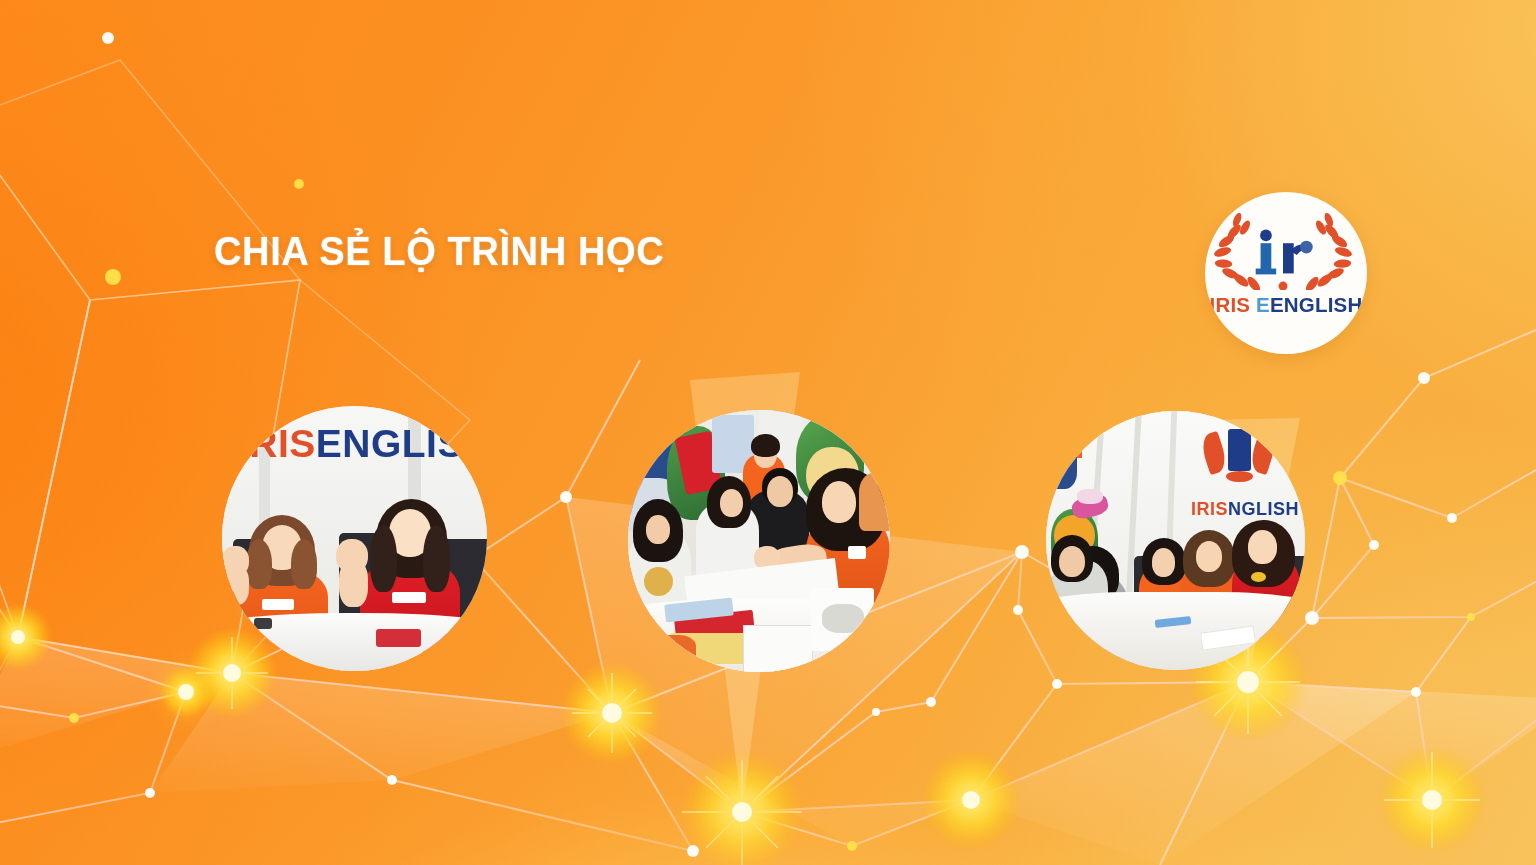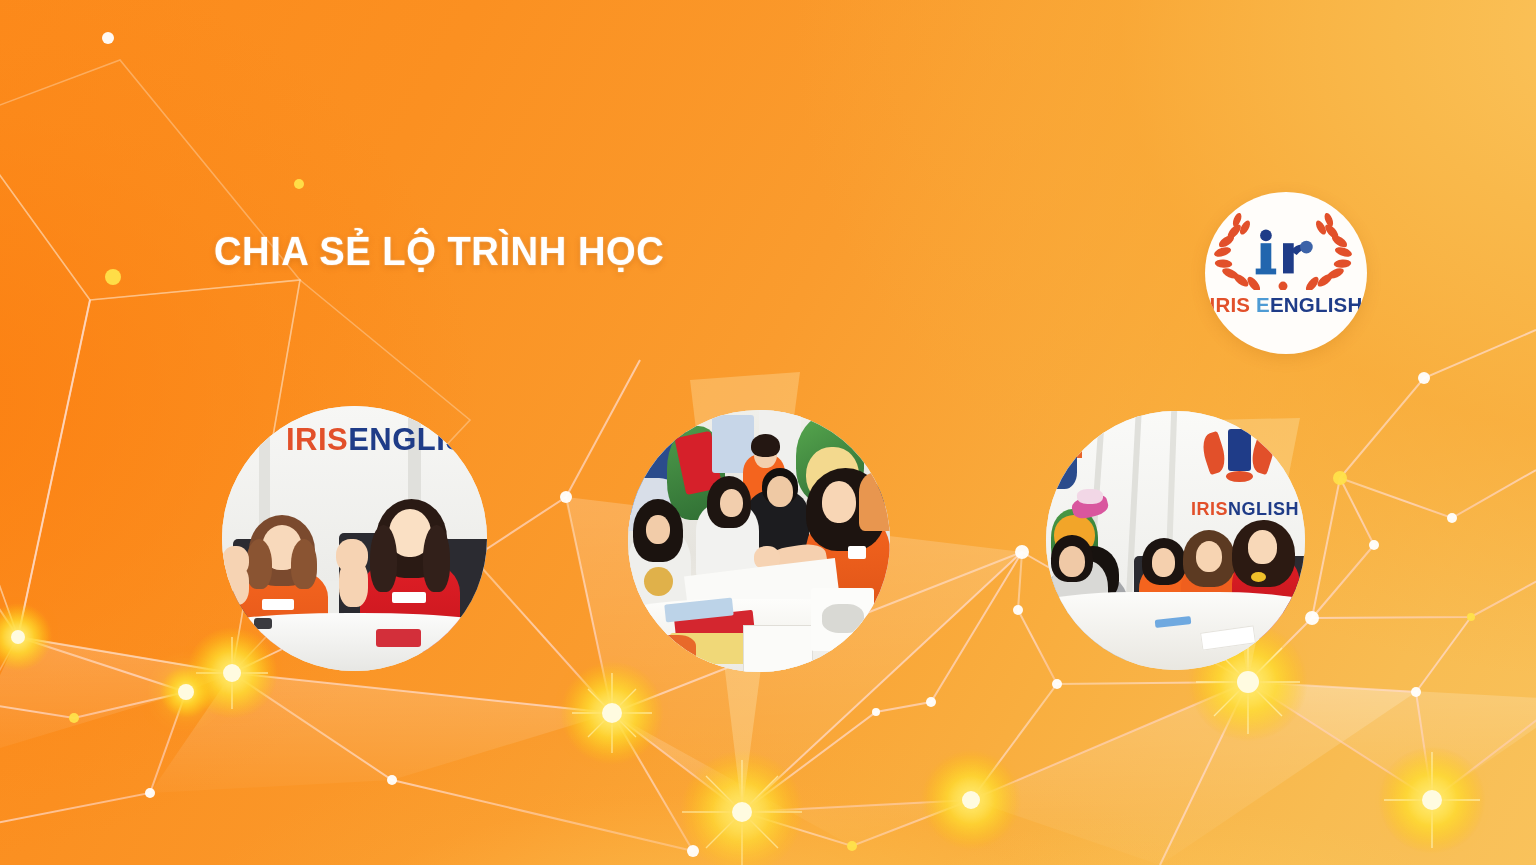--- a/index.html
+++ b/index.html
@@ -277,21 +277,21 @@
       <div class="dot" style="left: 145px; top: 788px; width: 10px; height: 10px; background: rgb(255, 255, 255); opacity: 0.95;"></div>
       <div class="dot" style="left: 387px; top: 775px; width: 10px; height: 10px; background: rgb(255, 255, 255); opacity: 0.95;"></div>
     </div>
 
   <div class="photo" style="left:222px; top:406px; width:265px; height:265px;">
     <div class="scene">
       <div class="wall" style="height:66%; background:linear-gradient(180deg,#F7F7F5 0%,#ECECE9 100%);"></div>
       <div style="position:absolute; left:14%; top:0; width:4%; height:66%; background:#E2E2DE;"></div>
       <div style="position:absolute; left:70%; top:0; width:5%; height:66%; background:#E0E0DC;"></div>
 
-      <div class="signage" style="left:6%; top:6%; font-size:31px;margin-left:48px;">
+      <div class="signage" style="left:6%; top:6%; font-size:39px;">
         <span style="color:#E2502A;">IRIS</span><span style="color:#1F3C88;">ENGLISH</span>
       </div>
 
       <div class="chair" style="left:4%; top:50%; width:26%; height:30%;"></div>
       <div class="chair" style="left:44%; top:48%; width:26%; height:32%;"></div>
       <div class="chair" style="left:78%; top:50%; width:24%; height:30%;"></div>
 
       <div class="torso" style="left:4%; top:62%; width:36%; height:30%; background:linear-gradient(180deg,#F4641E 0%,#E4571A 100%);"></div>
       <div class="hair" style="left:10%; top:41%; width:25%; height:27%; background:#7B4A2E;"></div>
       <div class="head" style="left:15%; top:45%; width:15%; height:17%; background:#F8D9BB;"></div>

